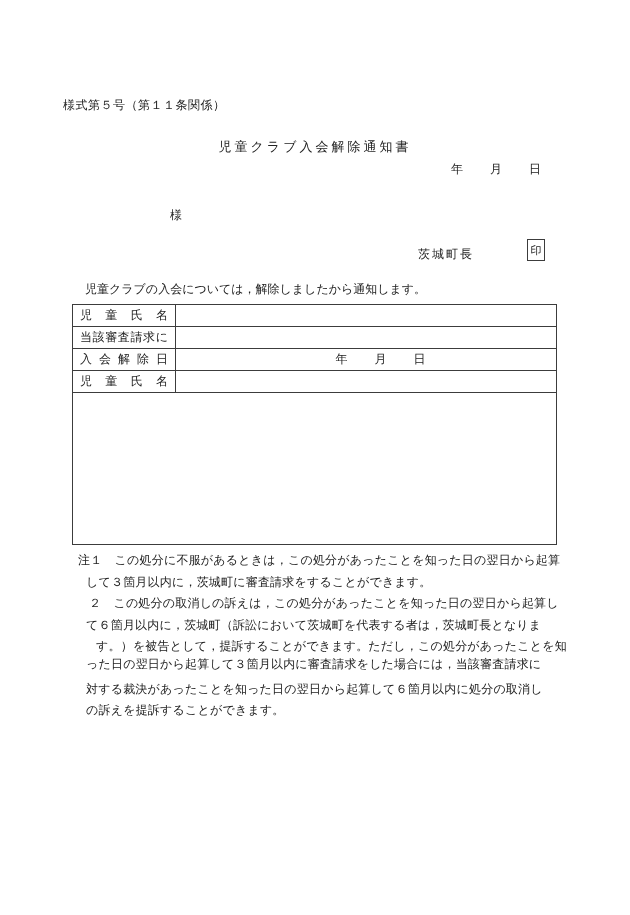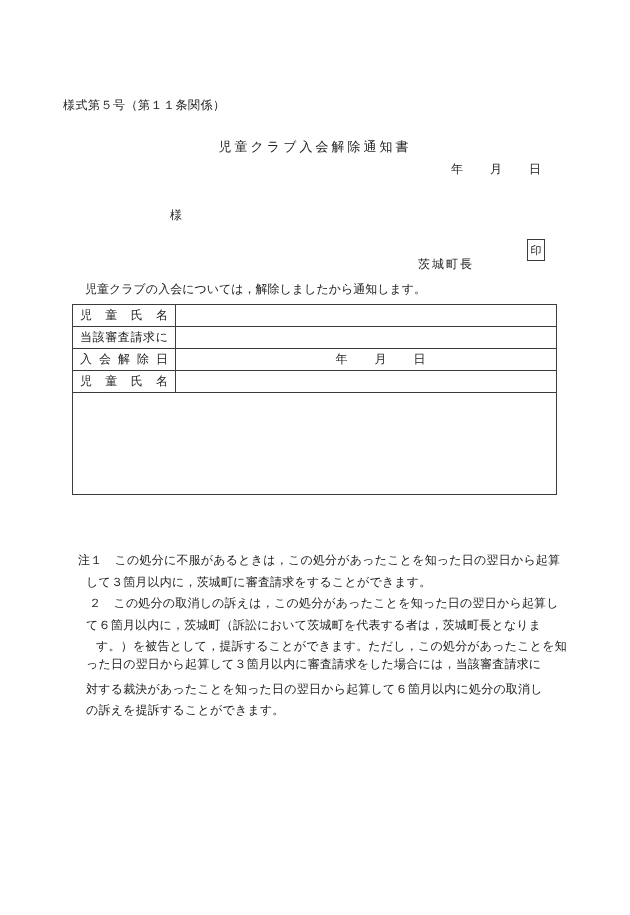--- a/index.html
+++ b/index.html
@@ -24,37 +24,37 @@
     text-align: center;
     font-size: 13px;
     letter-spacing: 3px;
     white-space: pre;
   }
 
   .date-top { top: 161px; right: 88px; letter-spacing: 1px; }
 
   .addressee { left: 170px; top: 207px; }
 
-  .issuer { left: 418px; top: 256px; letter-spacing: 2px; }
+  .issuer { left: 418px; top: 246px; letter-spacing: 2px; }
 
   .seal-box {
     position: absolute;
     left: 527px; top: 239px;
     width: 18px; height: 22px;
     border: 1px solid #3c3c3c;
     display: flex; align-items: center; justify-content: center;
     font-size: 11px;
   }
 
   .intro { left: 85px; top: 281px; }
 
   .form-table {
     position: absolute;
     left: 72px; top: 304px;
-    width: 485px; height: 191px;
+    width: 485px; height: 241px;
     border: 1px solid #3c3c3c;
   }
   .t-row { display: flex; height: 22px; border-bottom: 1px solid #3c3c3c; }
   .t-label {
     width: 103px;
     border-right: 1px solid #3c3c3c;
     padding: 0 7px;
     line-height: 21px;
     text-align: justify;
     text-align-last: justify;

